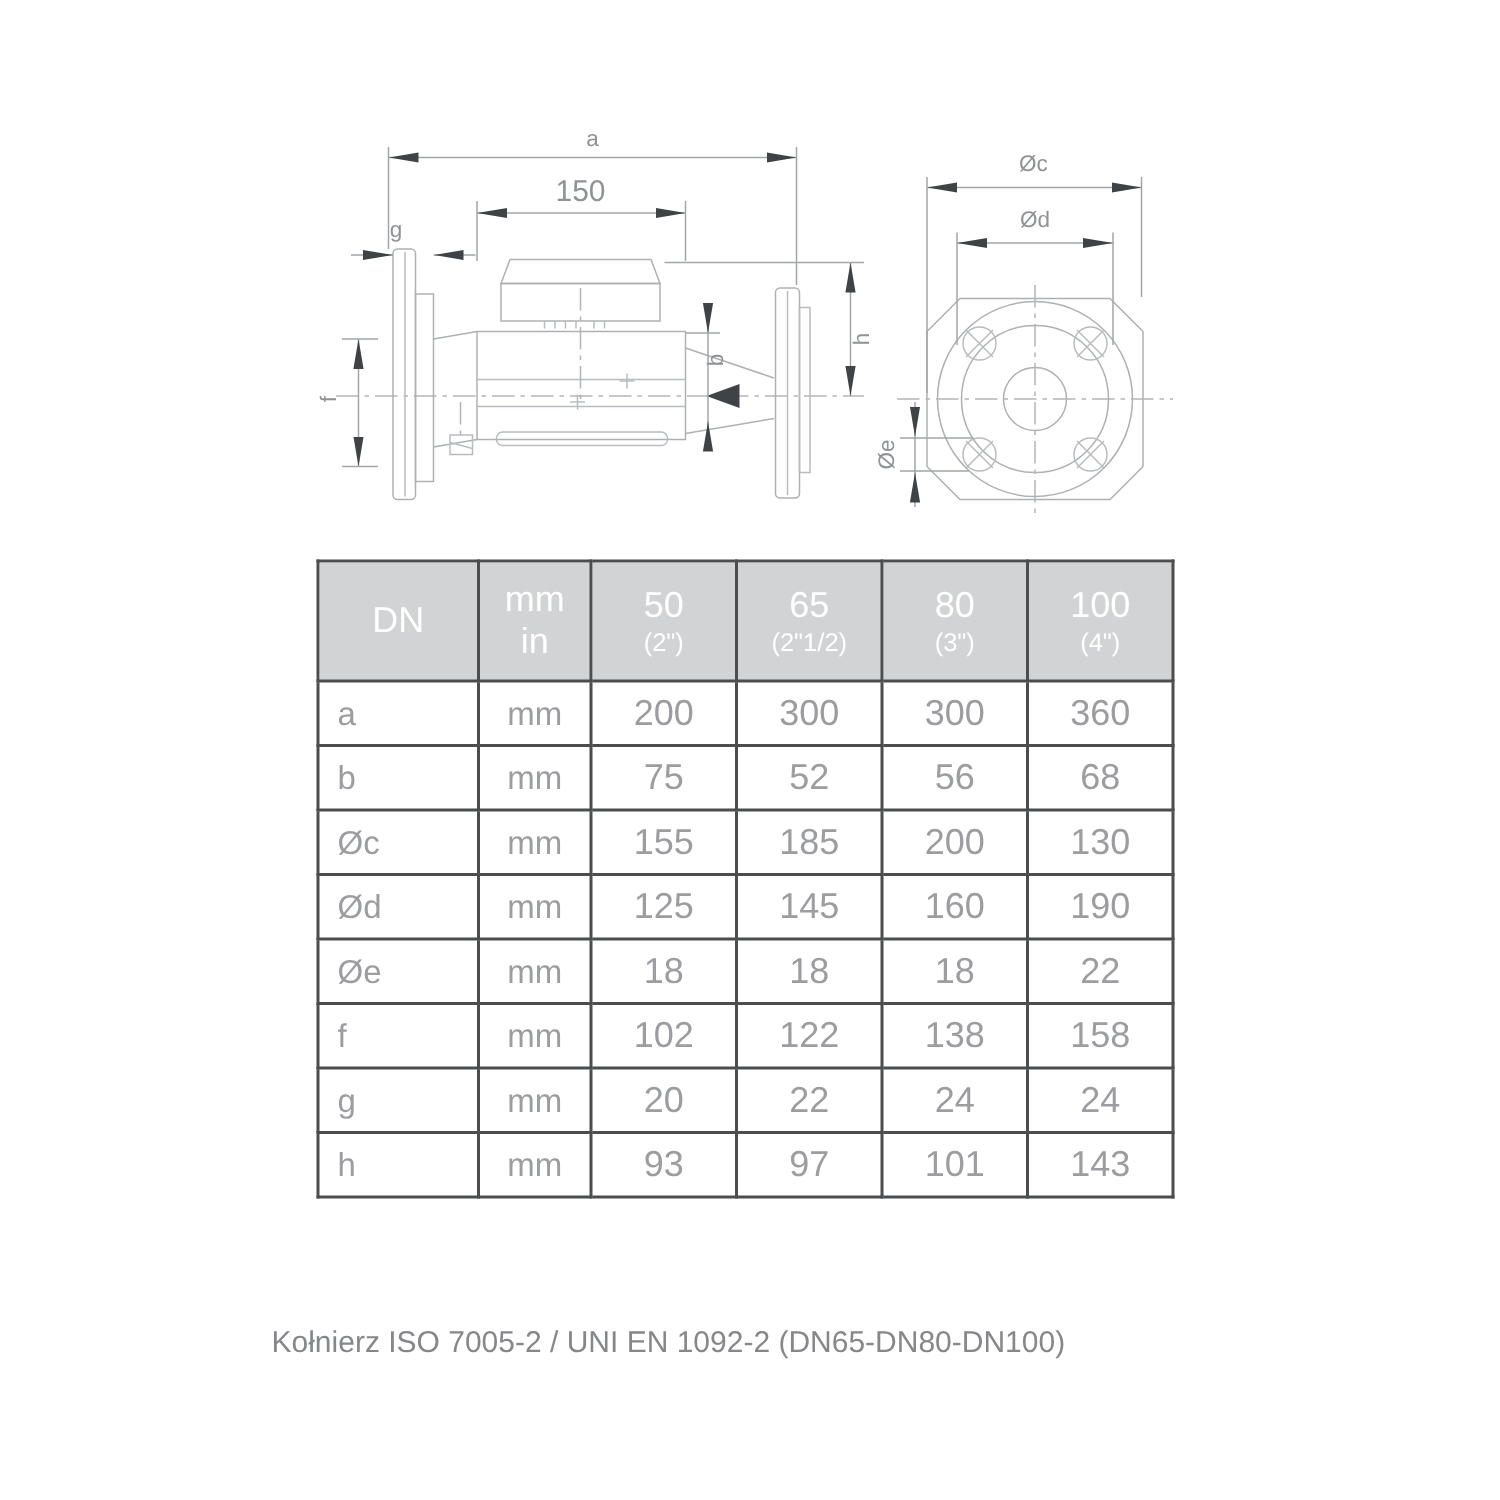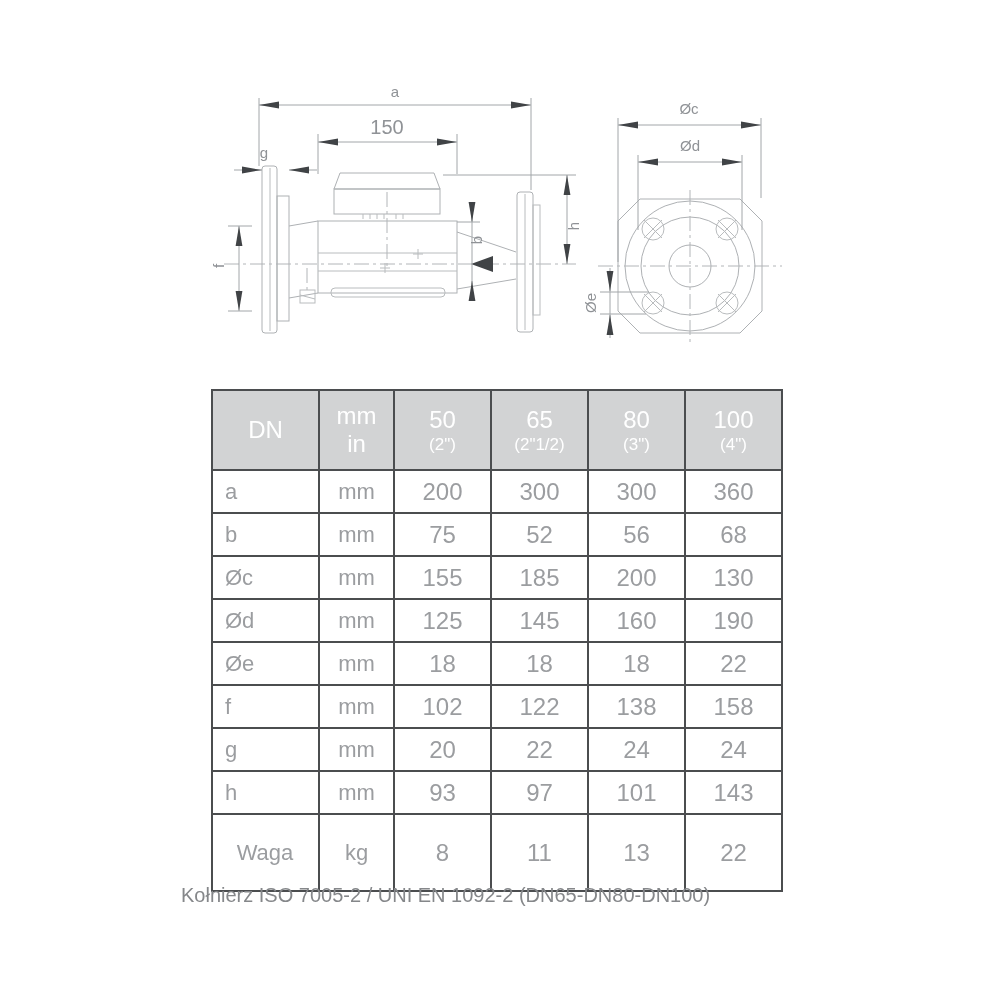--- a/index.html
+++ b/index.html
@@ -7,21 +7,21 @@
   .stage{position:relative;width:1000px;height:1000px;background:#ffffff;overflow:hidden;}
 
   svg.drawing{position:absolute;left:0;top:0;}
   svg .geo{stroke:#aeb1b4;stroke-width:1;fill:none;}
   svg .geo-thin{stroke:#b9bcbe;stroke-width:1;fill:none;}
   svg .dim{stroke:#a2a6a9;stroke-width:1;fill:none;}
   svg .cl{stroke:#b2b5b8;stroke-width:1;fill:none;stroke-dasharray:15 4 3 4;}
   svg text{fill:#8f9296;font-size:15px;font-family:"Liberation Sans",sans-serif;text-anchor:middle;}
   svg text.big{font-size:20px;}
 
-  table.spec{position:absolute;left:211px;top:373px;width:570px;border-collapse:collapse;table-layout:fixed;margin-top:16px;}
+  table.spec{position:absolute;left:211px;top:373px;width:570px;border-collapse:collapse;table-layout:fixed;}
   table.spec td{border:2px solid #4b4d4f;text-align:center;vertical-align:middle;color:#9b9da0;
                 font-size:24px;overflow:hidden;}
   table.spec tr.hdr td{background:#d2d3d4;color:#ffffff;height:76px;}
   .hdr .l1{font-size:24px;line-height:28px;}
   .hdr .l2{font-size:17px;line-height:21px;}
   table.spec tr.r td{height:39px;}
   table.spec td.lab{text-align:left;padding-left:12px;font-size:22px;}
   table.spec td.unit{font-size:22px;}
   table.spec tr.wr td{height:73px;}
   table.spec td.labc{font-size:22px;text-align:center;padding-left:0;}
@@ -249,25 +249,17 @@
         <td>24</td>
       </tr>
       <tr class="r">
         <td class="lab">h</td>
         <td class="unit">mm</td>
         <td>93</td>
         <td>97</td>
         <td>101</td>
         <td>143</td>
       </tr>
-      <tr class="wr">
-        <td class="labc">Waga</td>
-        <td class="unit">kg</td>
-        <td>8</td>
-        <td>11</td>
-        <td>13</td>
-        <td>22</td>
-      </tr>
     </tbody>
   </table>
 
   <div class="footnote">Kołnierz ISO 7005-2 / UNI EN 1092-2 (DN65-DN80-DN100)</div>
 </div>
 
 </body></html>

